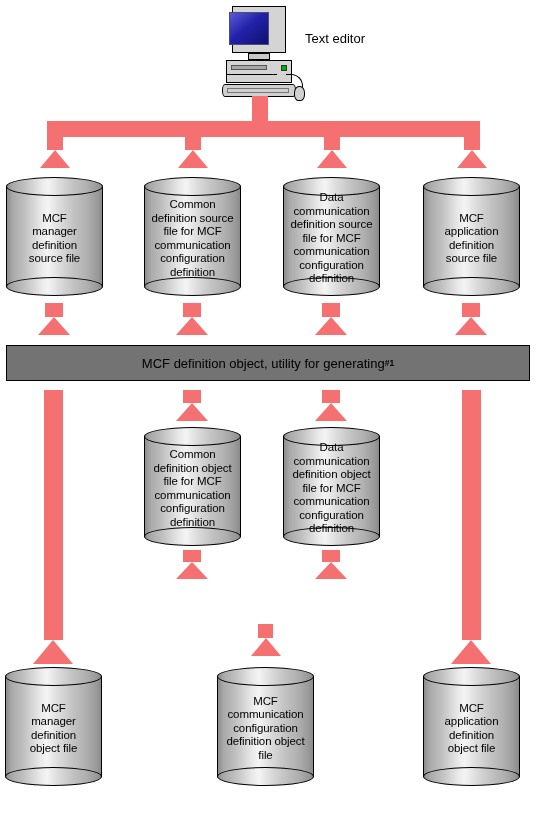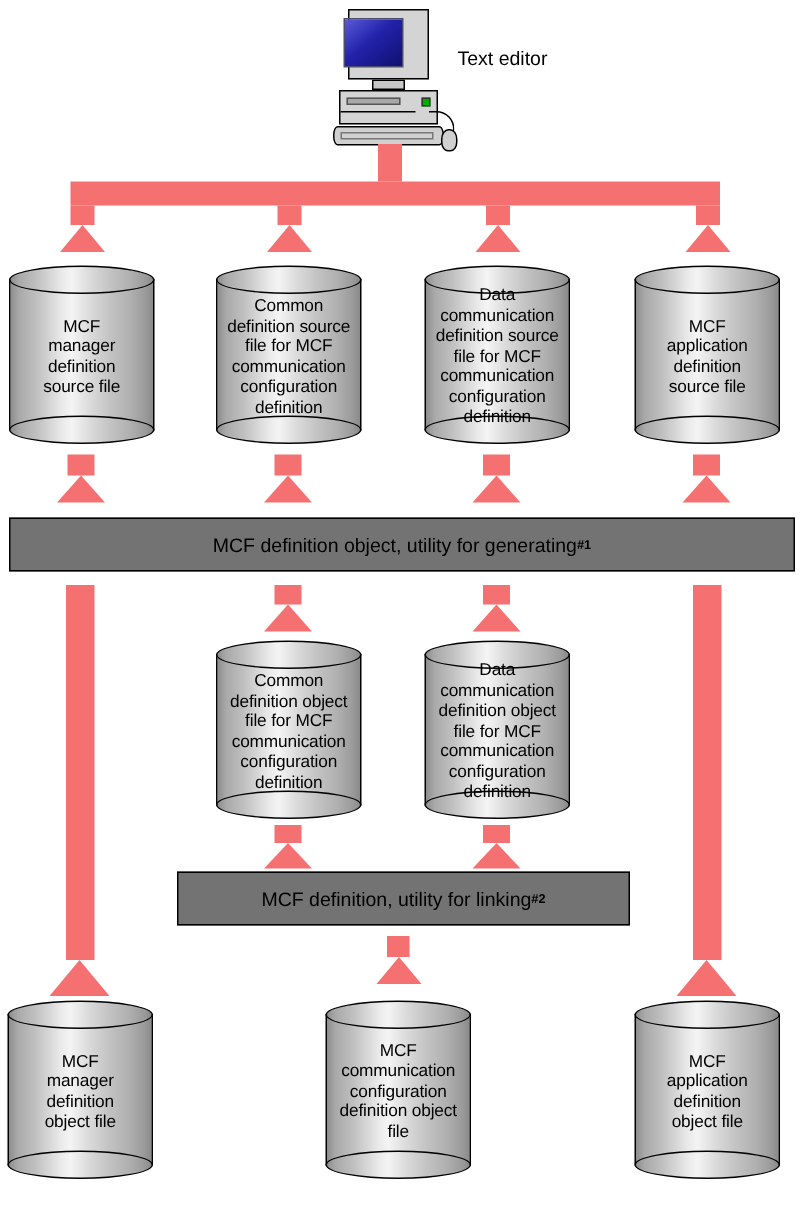--- a/index.html
+++ b/index.html
@@ -329,24 +329,20 @@
 configuration
 definition</div>
   </div>
 
   <div class="bar" style="left:183px; top:550px; width:18px; height:12px;"></div>
   <div class="arrow-head" style="left:176px; top:562px; border-left-width:16px; border-right-width:16px; border-bottom:17px solid #F57070;"></div>
 
   <div class="bar" style="left:322px; top:550px; width:18px; height:12px;"></div>
   <div class="arrow-head" style="left:315px; top:562px; border-left-width:16px; border-right-width:16px; border-bottom:17px solid #F57070;"></div>
 
-  <div class="proc-box" style="left:118px; top:581px; width:302px; height:36px;">
-    <span>MCF definition, utility for linking</span>
-      <sup>#2</sup>
-  </div>
 
   <div class="bar" style="left:258px; top:624px; width:15px; height:14px;"></div>
   <div class="arrow-head" style="left:251px; top:638px; border-left-width:15px; border-right-width:15px; border-bottom:18px solid #F57070;"></div>
 
   <div class="cyl" style="left:5px; top:667px; width:97px; height:119px;">
     <div class="cyl-body"></div>
     <div class="cyl-bottom"></div>
     <div class="cyl-top"></div>
     <div class="cyl-label">MCF
 manager

